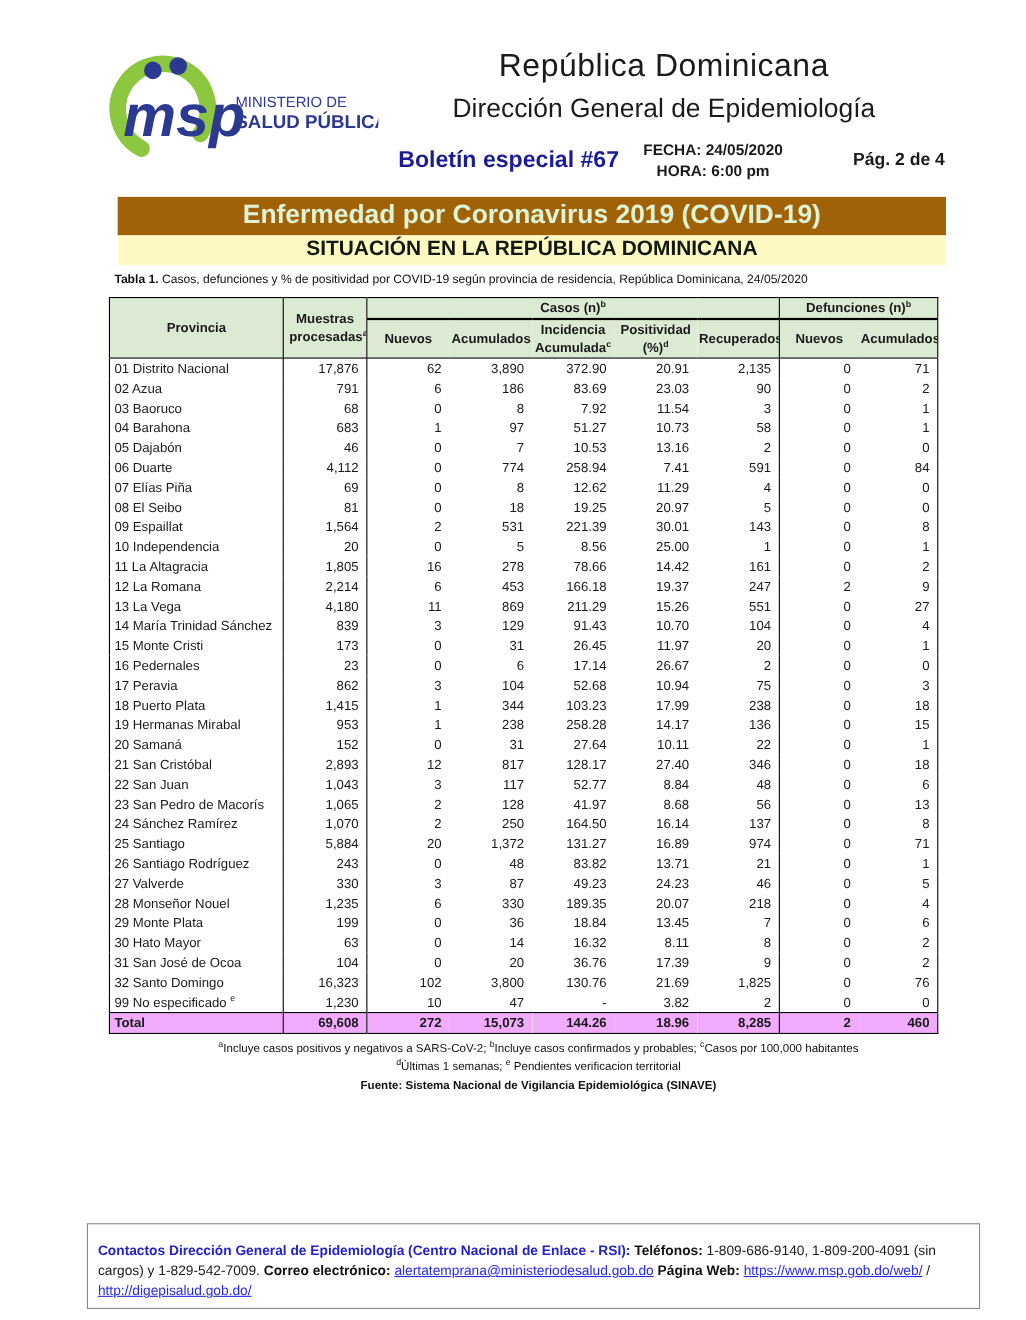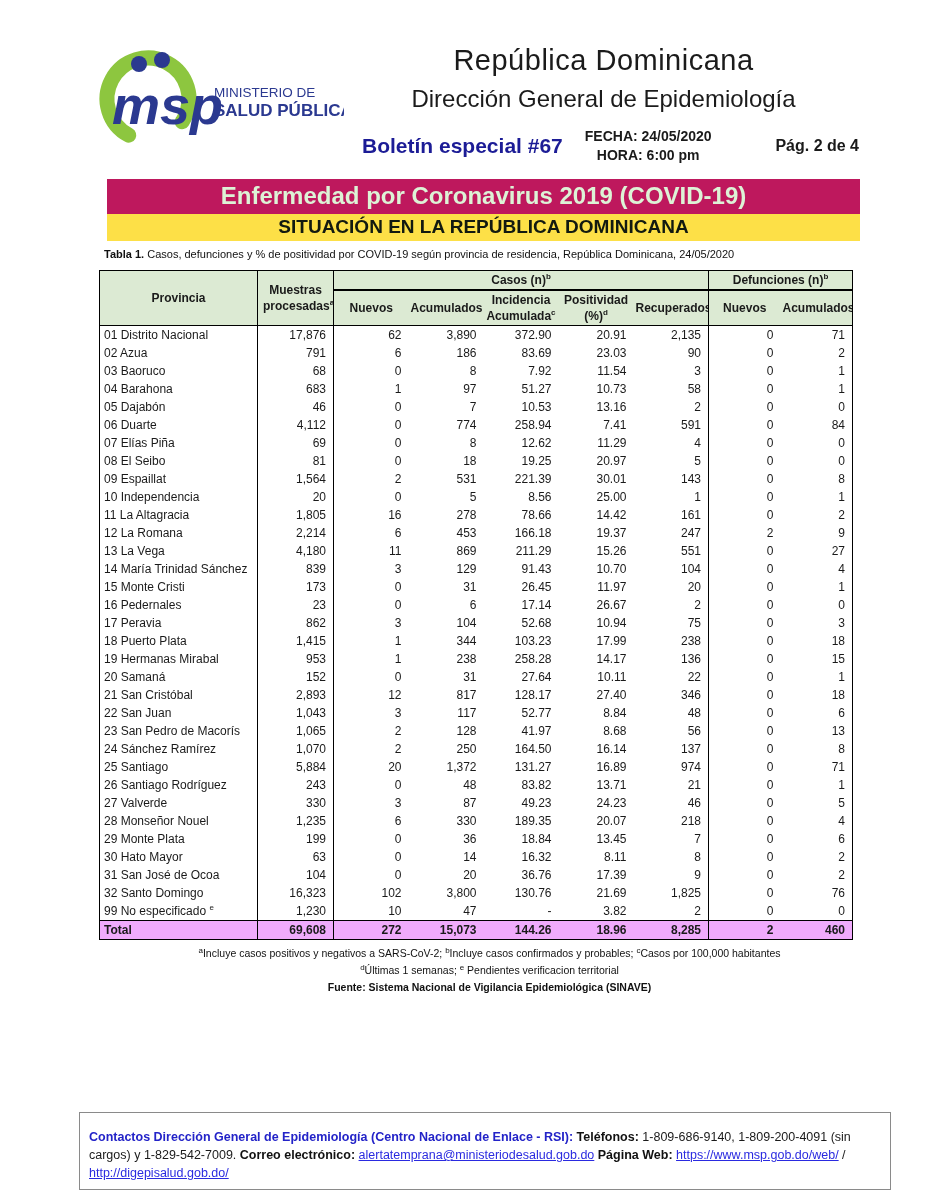--- a/index.html
+++ b/index.html
@@ -18,25 +18,25 @@
   .title-sub   { font-size: 24px; color: #1b1b1b; margin-top: 8px; }
   .bulletin-row { display: flex; align-items: center; margin-top: 14px; padding-left: 18px; }
   .bulletin { font-size: 21px; font-weight: bold; color: #1c1c96; }
   .fecha-block { font-size: 14px; font-weight: bold; text-align: center; margin-left: 22px; line-height: 1.35; }
   .pag { font-size: 16px; font-weight: bold; margin-left: auto; padding-right: 4px; }
 
   
   .content { margin: 0 73px 0 99px; width: 761px; }
   .banner { margin-top: 14px; margin-left: 8px; }
   .banner-title {
-    background: #be185d; color: #ddf3d6; text-align: center;
+    background: #a16207; color: #ddf3d6; text-align: center;
     font-size: 24px; font-weight: bold; padding: 3px 0 4px;
   }
   .banner-subtitle {
-    background: #fde047; color: #121a10; text-align: center;
+    background: #fef9c3; color: #121a10; text-align: center;
     font-size: 19px; font-weight: bold; padding: 2px 0 3px;
   }
   .caption { margin: 7px 0 8px 5px; font-size: 11px; line-height: 1.25; color: #111; }
   .caption b { font-weight: bold; }
 
   
   table.covid {
     border-collapse: collapse; table-layout: fixed; width: 753px;
     font-size: 12px; border: 1.6px solid #000;
   }

